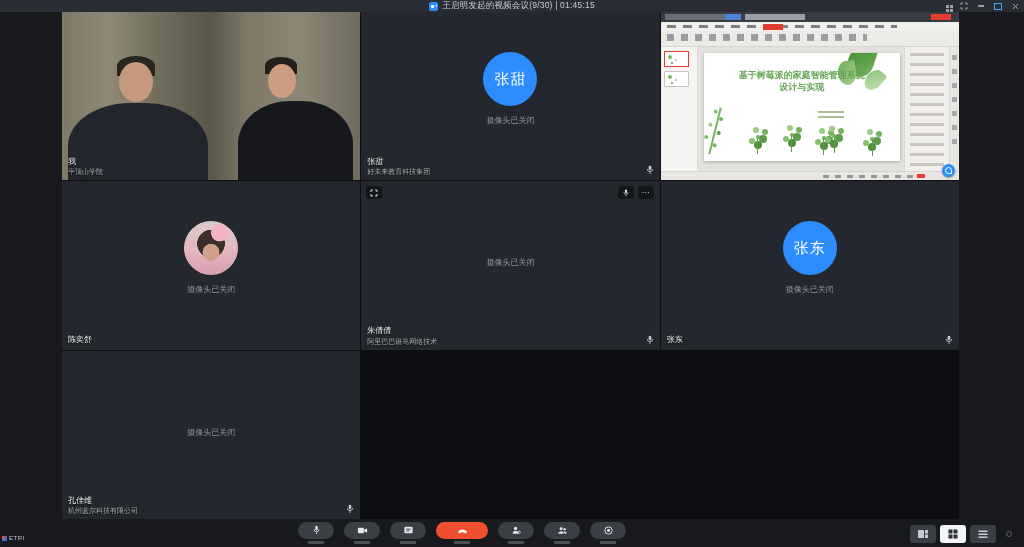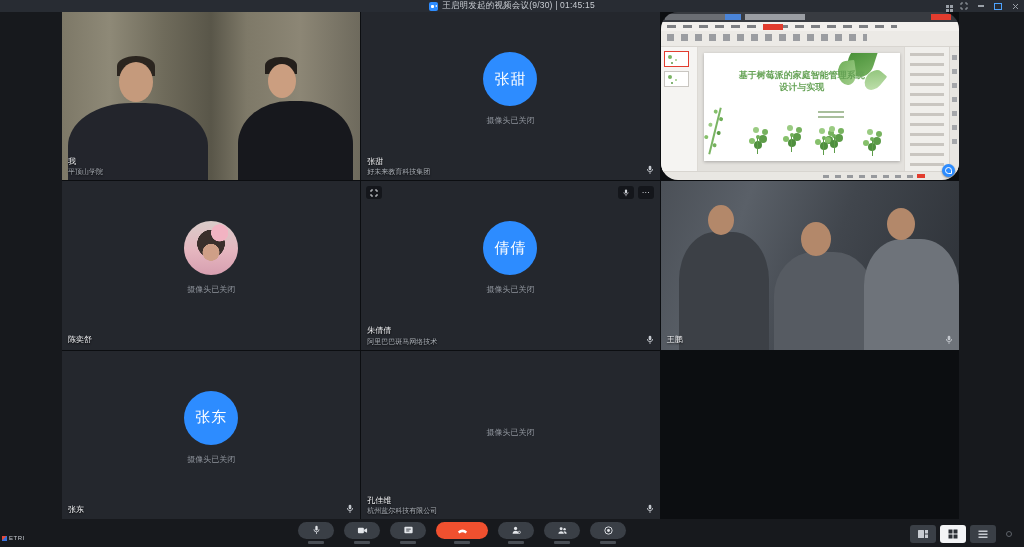--- a/index.html
+++ b/index.html
@@ -70,21 +70,21 @@
   .v-room{background:linear-gradient(100deg,#e2e7d7 0,#ccd4c2 13%,#8e9587 22%,#575c53 34%,#3f443e 50%,#32362f 68%,#2c302a 100%);}
   .v-room .face{position:absolute;left:42%;top:24%;width:42px;height:50px;border-radius:50%;background:#c0906f;}
   .v-room .hair{position:absolute;left:40.5%;top:18%;width:50px;height:26px;border-radius:50% 50% 0 0;background:#1d1a17;}
   .v-room .shirt{position:absolute;left:20%;bottom:0;width:66%;height:40%;border-radius:35% 35% 0 0;
      background:
        repeating-linear-gradient(0deg, rgba(255,255,255,.45) 0 2px, rgba(0,0,0,0) 2px 9px),
        repeating-linear-gradient(90deg,#8ba0bb 0 7px,#dbe1e9 7px 9px,#697e9c 9px 15px);}
   .v-room .desk{position:absolute;left:0;bottom:0;width:34%;height:20%;background:linear-gradient(80deg,#a18657 0,#8a7148 60%,#6b5838 100%);}
 
   
-  .share-tile{background:#1c1e22;border-radius:17px;}
+  .share-tile{background:#1c1e22;}
   .wps{position:absolute;inset:0;display:flex;flex-direction:column;}
   .wps-tabs{height:10px;background:#383b41;
      background-image:
        linear-gradient(#e23c2e,#e23c2e),linear-gradient(#4a84d8,#4a84d8),
        linear-gradient(#9a9da3,#9a9da3),linear-gradient(#6b6e74,#6b6e74);
      background-repeat:no-repeat;
      background-size:20px 6px,16px 6px,60px 6px,70px 6px;
      background-position:right 8px top 2px,64px 2px,84px 2px,4px 2px;}
   .wps-menu{height:9px;background:#f2f0ed;
      background-image:
@@ -270,54 +270,35 @@
     </span>
     <span class="corner-btn corner-tr1">
       <svg viewBox="0 0 24 30">
           <rect x="8" y="2" width="8" height="14" rx="4" fill="currentColor"></rect>
           <path d="M4 12a8 8 0 0 0 16 0" fill="none" stroke="currentColor" stroke-width="2.5"></path>
           <path d="M12 21v6" stroke="currentColor" stroke-width="2.5"></path>
         </svg>
     </span>
     <span class="corner-btn corner-tr2">⋯</span>
     <div class="center">
-      <div class="avatar-circle">倩倩</div>
       <div class="cam-off">摄像头已关闭</div>
     </div>
     <div class="tile-label">
       <div class="p-name">朱倩倩</div>
       <div class="p-org">阿里巴巴斑马网络技术</div>
     </div>
     <span class="tile-mic">
       <svg viewBox="0 0 24 30">
           <rect x="8" y="2" width="8" height="14" rx="4" fill="currentColor"></rect>
           <path d="M4 12a8 8 0 0 0 16 0" fill="none" stroke="currentColor" stroke-width="2.5"></path>
           <path d="M12 21v6" stroke="currentColor" stroke-width="2.5"></path>
         </svg>
     </span>
   </div>
 
-  <div class="tile v-dorm">
-    <div class="t1"></div>
-    <div class="hd d1"></div>
-    <div class="t2"></div>
-    <div class="hd d2"></div>
-    <div class="t3"></div>
-    <div class="hd d3"></div>
-    <div class="tile-label">
-      <div class="p-name">王鹏</div>
-    </div>
-    <span class="tile-mic">
-      <svg viewBox="0 0 24 30">
-          <rect x="8" y="2" width="8" height="14" rx="4" fill="currentColor"></rect>
-          <path d="M4 12a8 8 0 0 0 16 0" fill="none" stroke="currentColor" stroke-width="2.5"></path>
-          <path d="M12 21v6" stroke="currentColor" stroke-width="2.5"></path>
-        </svg>
-    </span>
-  </div>
 
 
   <div class="tile">
     <div class="center">
       <div class="avatar-circle">张东</div>
       <div class="cam-off">摄像头已关闭</div>
     </div>
     <div class="tile-label">
       <div class="p-name">张东</div>
     </div>

